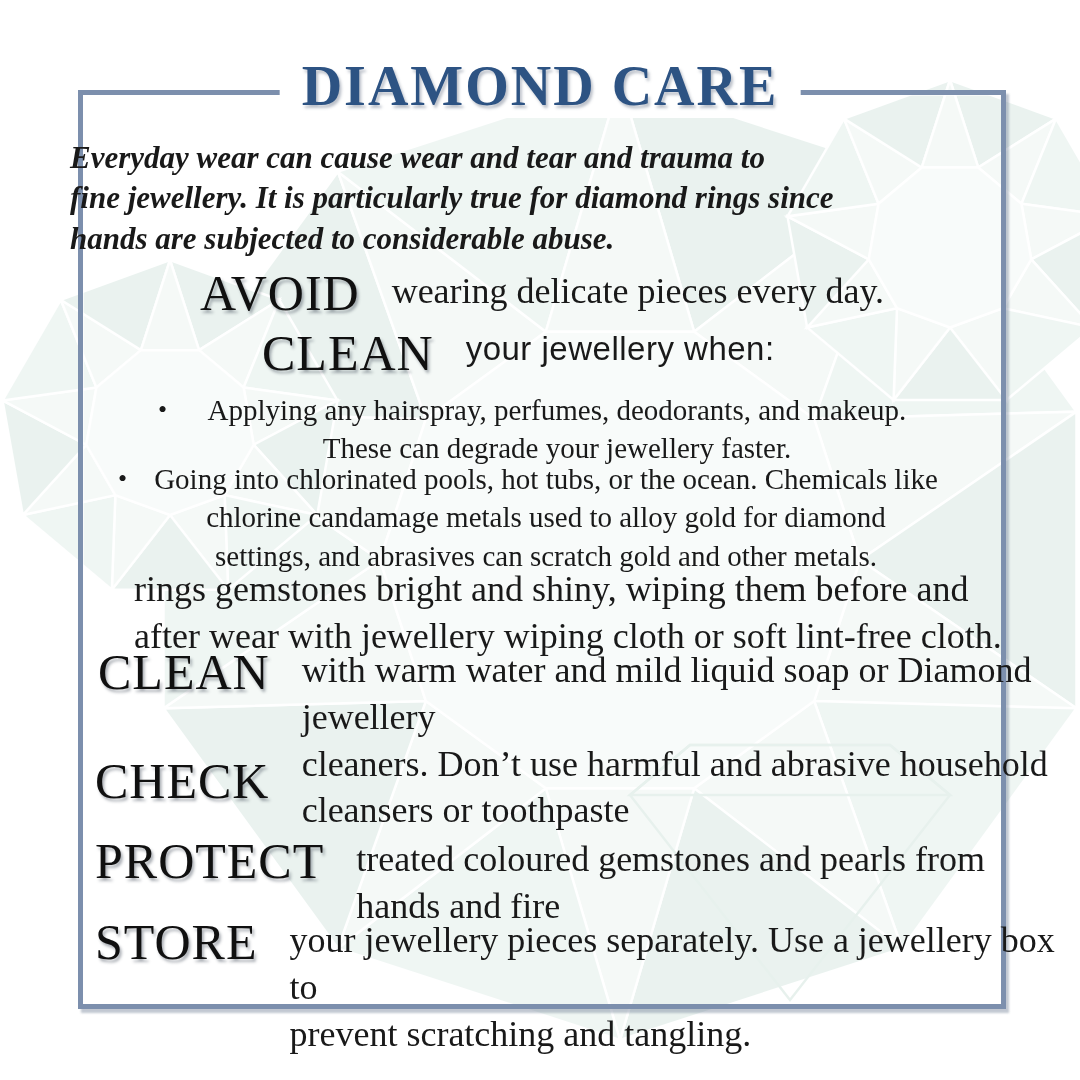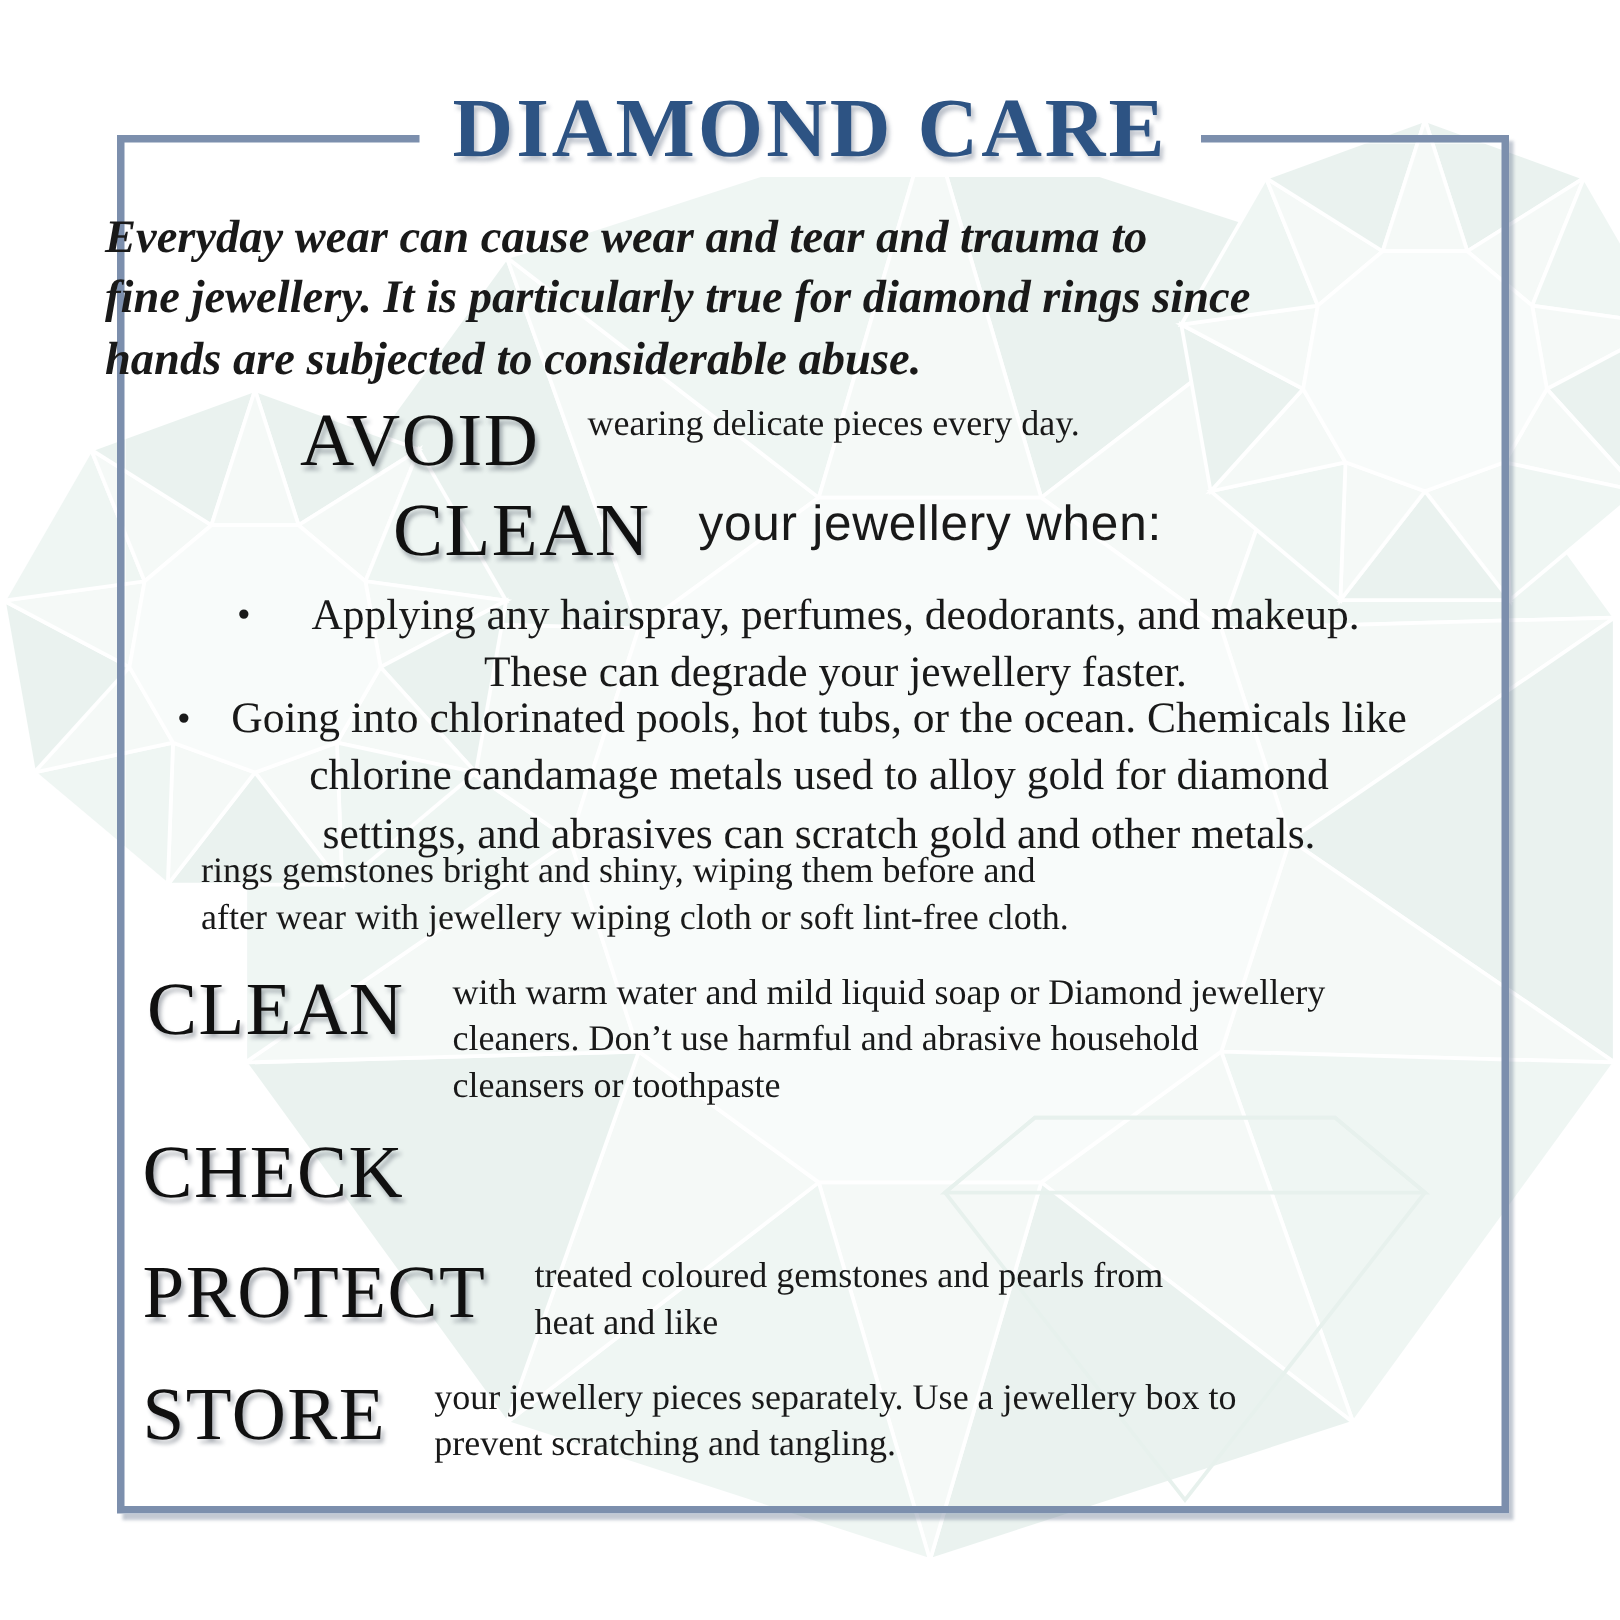--- a/index.html
+++ b/index.html
@@ -22,21 +22,21 @@
   }
   .intro{
     position:absolute;top:138px;left:70px;width:940px;
     font-size:31px;font-weight:bold;font-style:italic;line-height:1.3;
   }
   .row{position:absolute;display:flex;align-items:flex-start;gap:16px;}
   .hd{
     font-size:50px;line-height:1;letter-spacing:1px;color:#101010;
     text-shadow:2px 3px 3px rgba(40,50,65,.38);white-space:nowrap;flex:0 0 auto;
   }
-  .bd{font-size:24px;line-height:1.3;margin-left:16px;}
+  .bd{font-size:36px;line-height:1.3;margin-left:16px;}
   .bd.sans{font-family:"Liberation Sans",sans-serif;font-size:33px;letter-spacing:0.5px;}
   .bullet{position:absolute;text-align:center;font-size:29px;line-height:1.32;}
   .bullet .dot{position:absolute;left:6px;top:2px;font-size:26px;}
   .b-line{display:block;}
   .row-avoid{top:268px;left:200px;}
   .row-remove{top:328px;left:262px;}
   .bullet-1{top:391px;left:152px;width:810px;}
   .bullet-2{top:460px;left:112px;width:868px;}
   .row-keep{top:566px;left:118px;}
   .row-clean{top:647px;left:98px;}
@@ -163,21 +163,21 @@
   </div>
 
   <div class="row row-check">
     <span class="hd">CHECK</span>
   </div>
 
   <div class="row row-protect">
     <span class="hd">PROTECT</span>
     <span class="bd">
       <span class="b-line">treated coloured gemstones and pearls from</span>
-      <span class="b-line">heat and like</span>
+      <span class="b-line">hands and fire</span>
     </span>
   </div>
 
   <div class="row row-store">
     <span class="hd">STORE</span>
     <span class="bd">
       <span class="b-line">your jewellery pieces separately. Use a jewellery box to</span>
       <span class="b-line">prevent scratching and tangling.</span>
     </span>
   </div>

